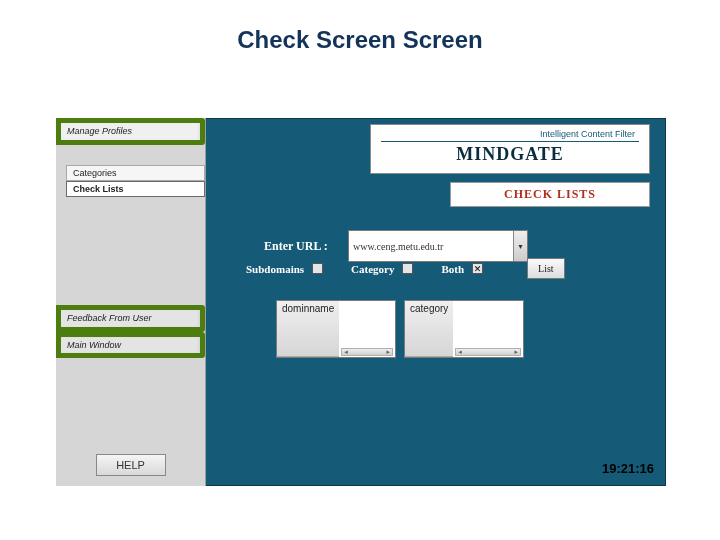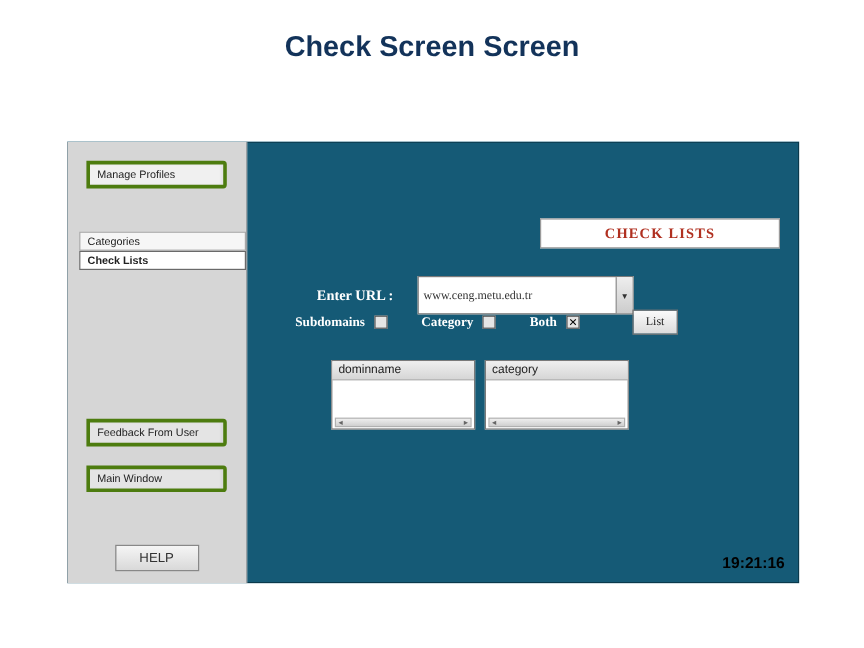--- a/index.html
+++ b/index.html
@@ -30,30 +30,31 @@
     left: 0;
     top: 0;
     width: 150px;
     height: 100%;
     background: #d6d6d6;
     border-right: 1px solid #9aa0a4;
   }
 
   .side-item {
     background: #f0f0f0;
-    border: 3px solid #4d7c0f;
-    margin: 16px;
+    border: 5px solid #4d7c0f;
+    margin: 0;
     padding: 3px 6px;
     font-size: 9px;
     color: #222;
     line-height: 1.2;
     position: relative;
     cursor: pointer;
     box-shadow: inset -2px 0 2px rgba(0,0,0,0.05);
     border-radius: 0 3px 3px 0;
+    font-style: italic;
   }
   .side-item + .side-item { margin-top: 0; }
   .side-item.highlight-blue { color: #0a3b8c; font-weight: bold; }
   .side-item.dim { background: #e4e4e4; }
   .sidebar-spacer { height: 108px; }
   .sidebar-spacer.small { height: 20px; }
 
   .side-sub {
     margin-left: 10px;
     width: calc(100% - 10px);
@@ -201,21 +202,20 @@
     top: 182px;
     display: flex;
     gap: 8px;
   }
   .result-box {
     width: 120px;
     height: 58px;
     background: #fff;
     border: 1px solid #7a7a7a;
     display: flex;
-    flex-direction: column;
   }
   .result-head {
     background: linear-gradient(#efefef,#d6d6d6);
     border-bottom: 1px solid #aaa;
     font-size: 10px;
     padding: 2px 5px;
     color: #222;
   }
   .result-body {
     flex: 1;
@@ -260,20 +260,25 @@
     <div class="side-sub selected">Check Lists</div>
     <div class="sidebar-spacer"></div>
     <div class="side-item dim">Feedback From User</div>
     <div class="side-item dim">Main Window</div>
 
     <div class="help-btn">HELP</div>
   </div>
 
   <div class="content">
 
+    <div class="brand-box">
+      <div class="brand-sub">Intelligent Content Filter</div>
+      <div class="brand-divider"></div>
+      <div class="brand-name">MINDGATE</div>
+    </div>
 
     <div class="screen-title-box">CHECK LISTS</div>
 
     <div class="form-row url-row">
       <span class="url-label">Enter URL :</span>
       <div class="url-field">
         <span>www.ceng.metu.edu.tr</span>
         <span class="url-caret">▾</span>
       </div>
     </div>

